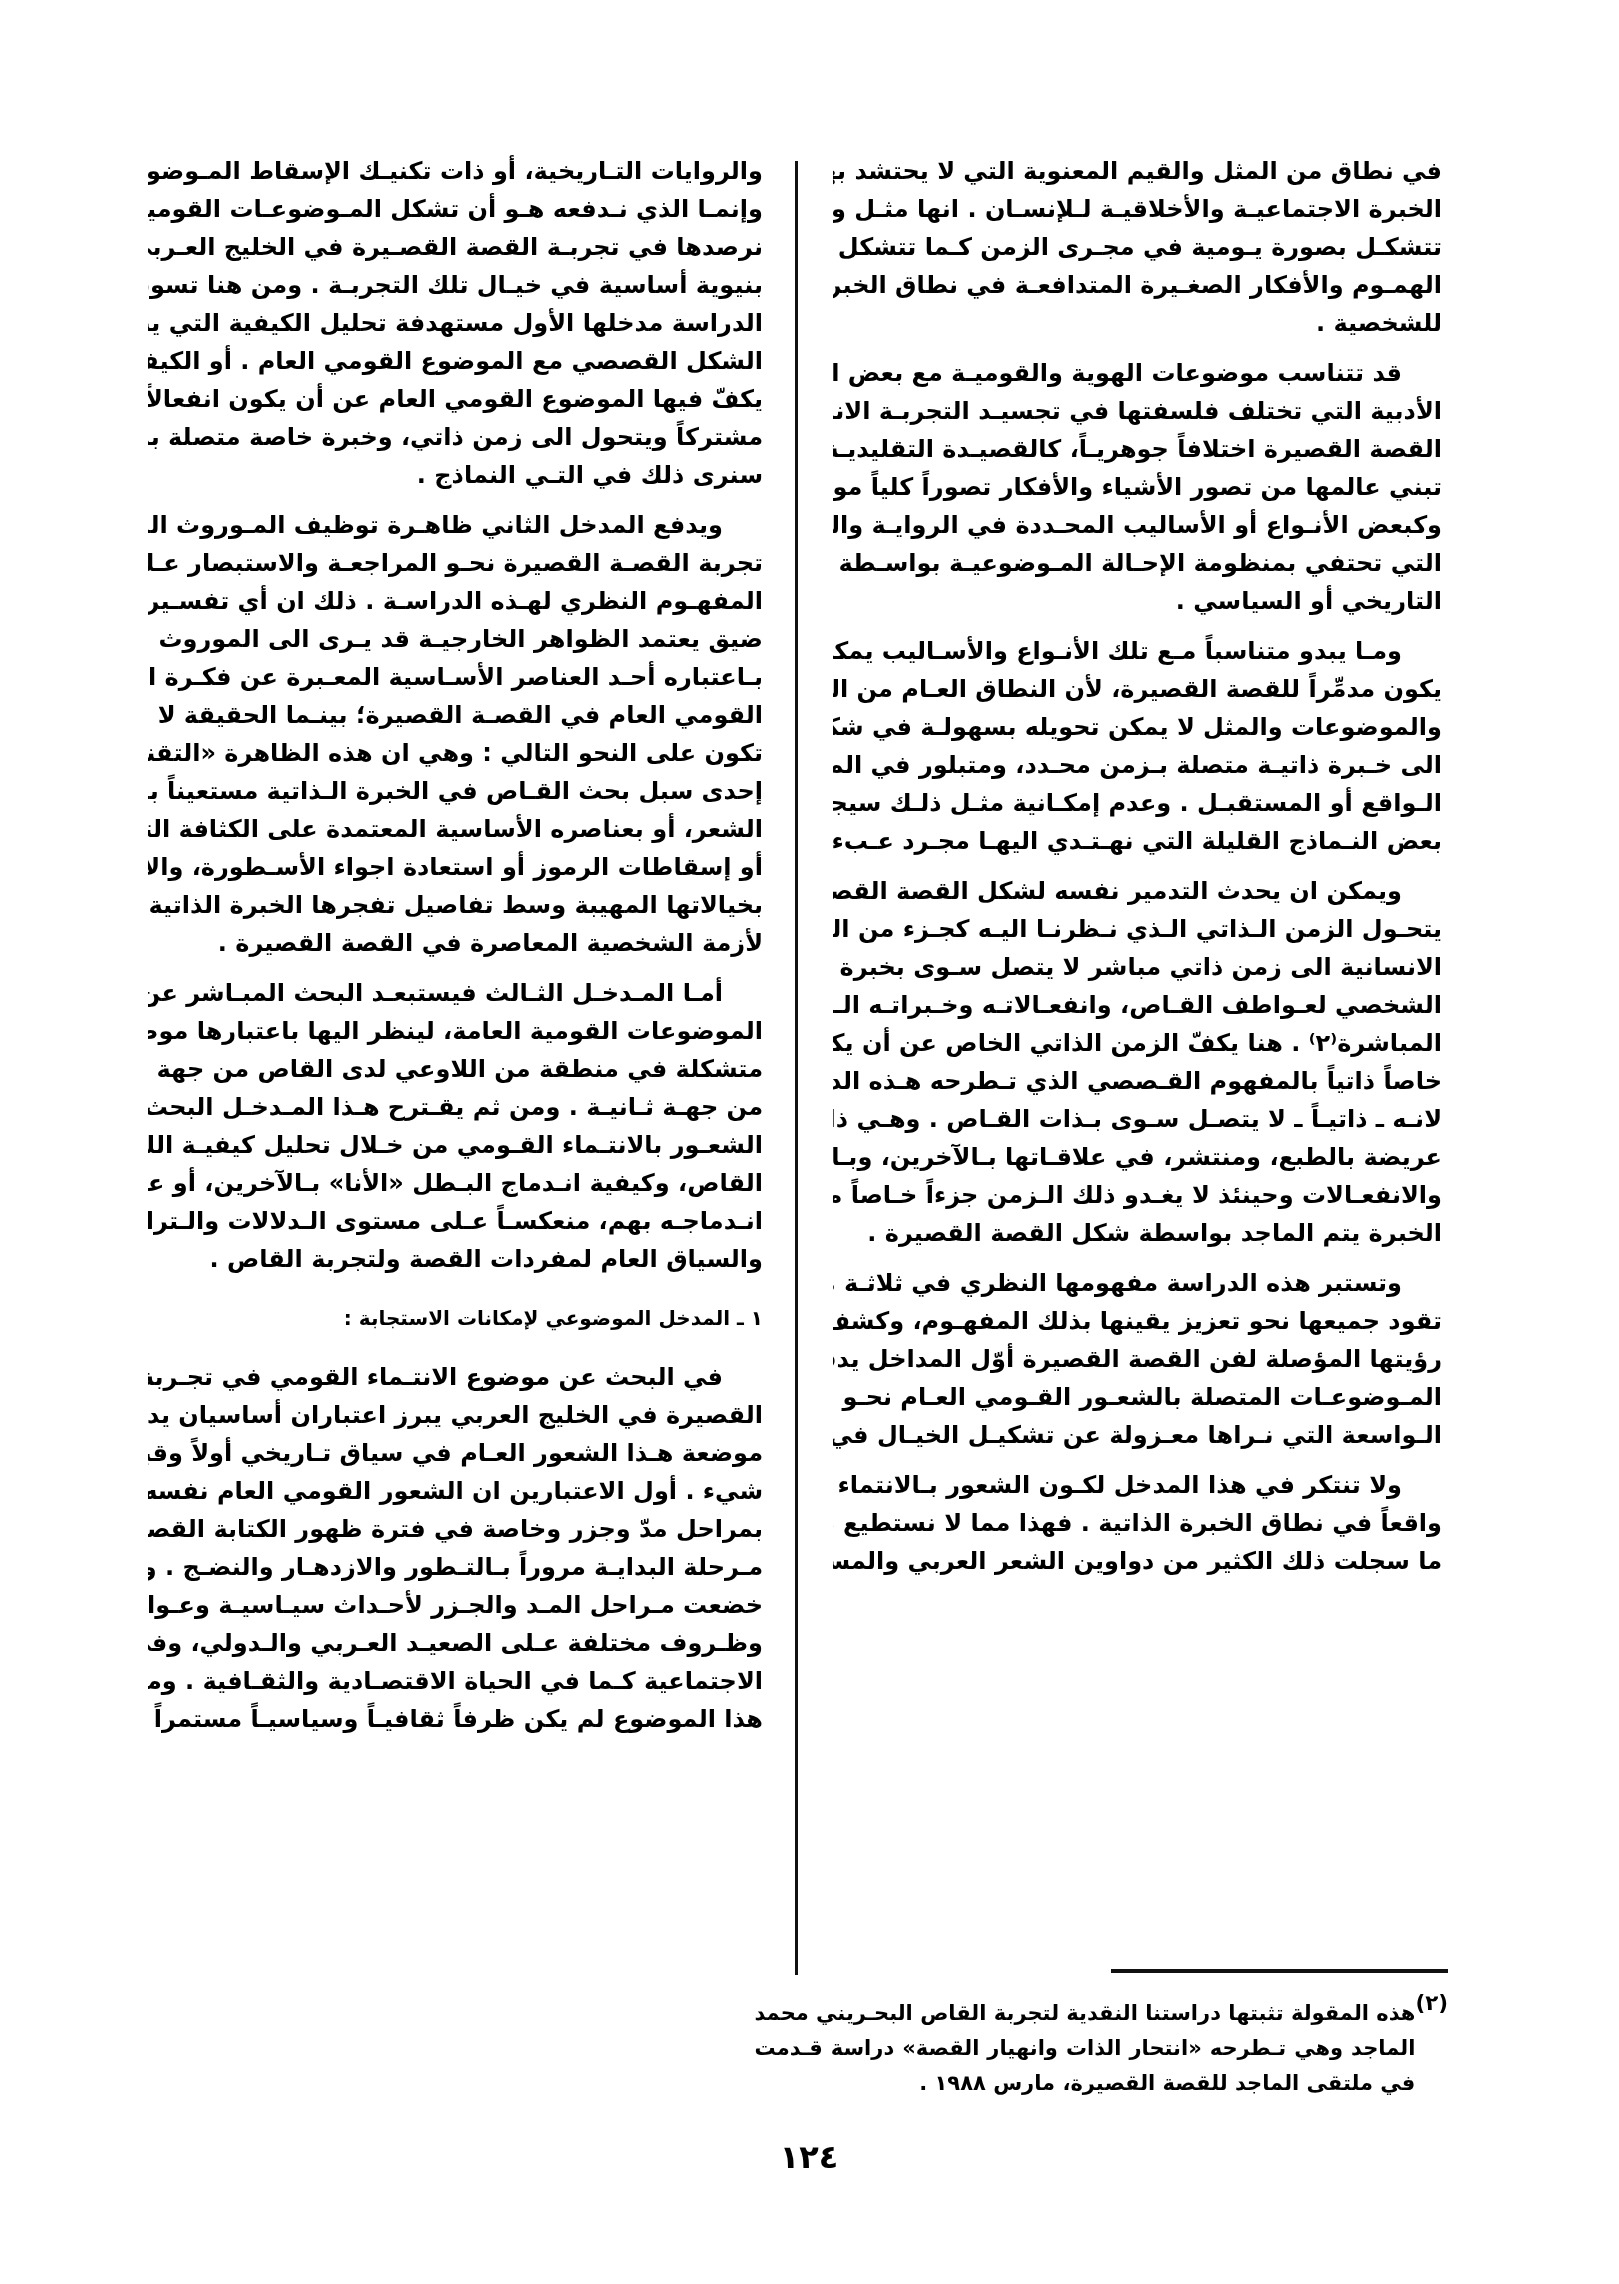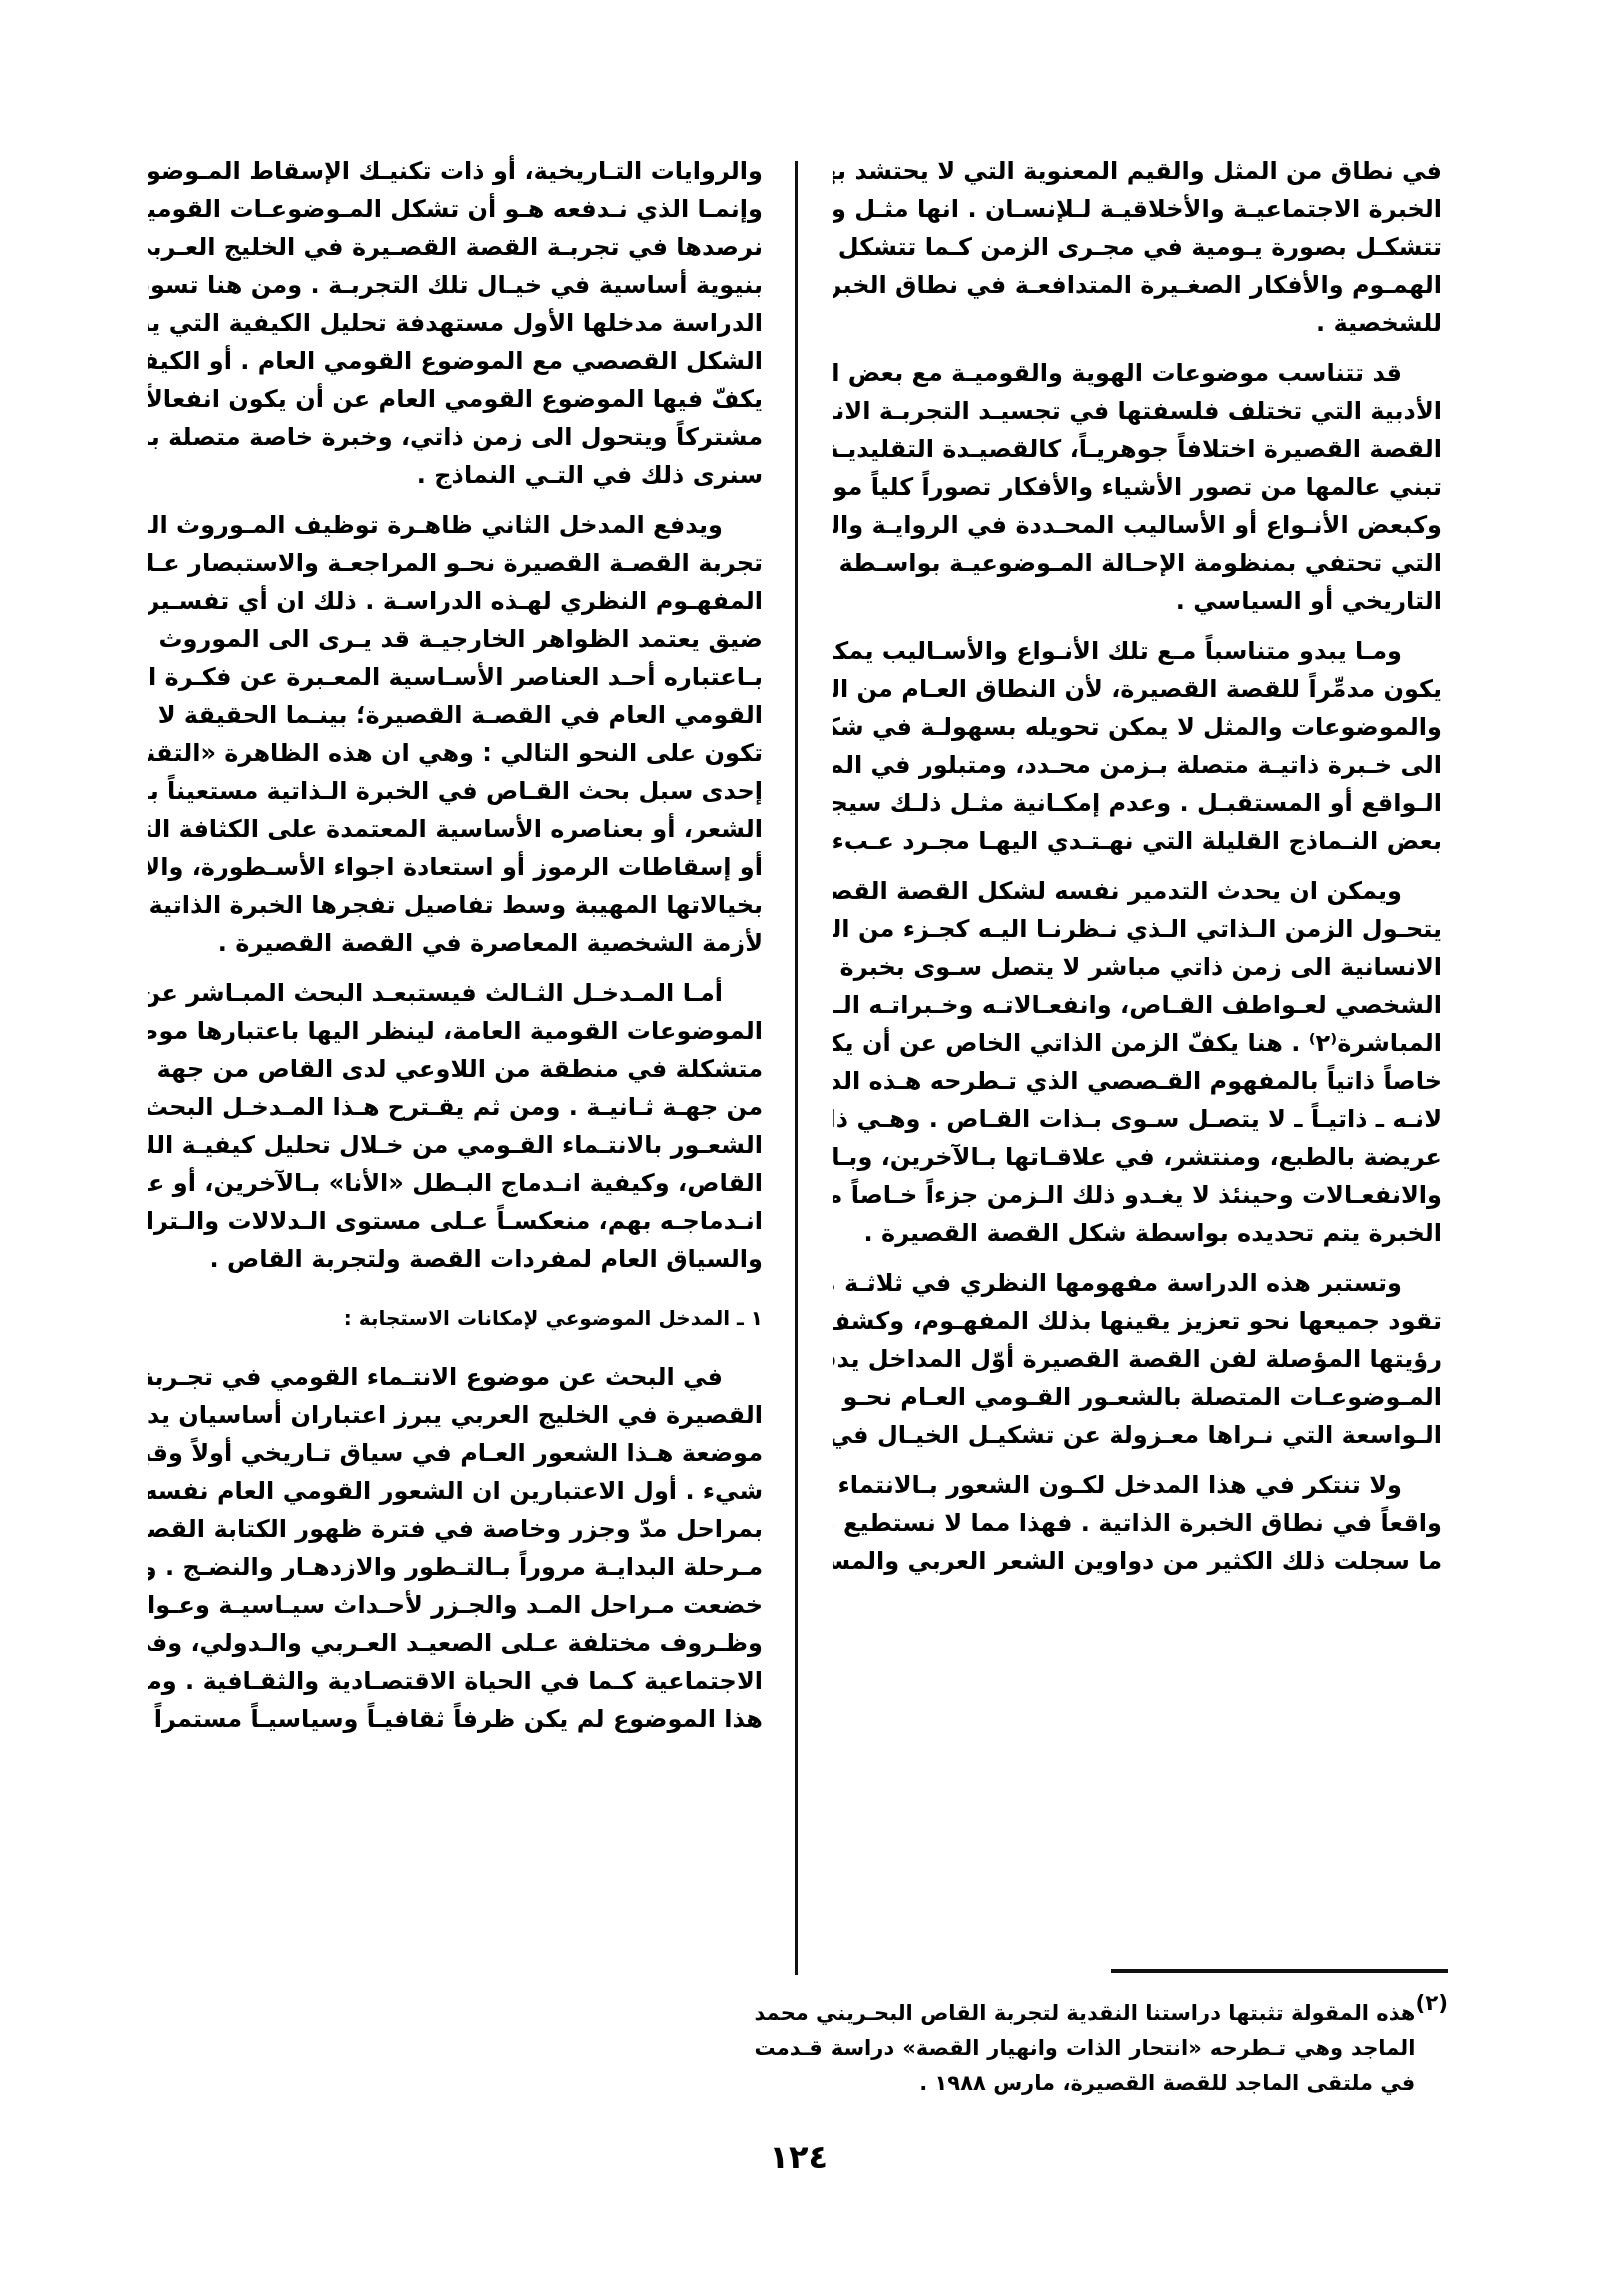--- a/index.html
+++ b/index.html
@@ -16,21 +16,21 @@
   .line.last { text-align-last: right; }
   .line.indent { padding-right: 40px; }
   .heading { margin: 17.4px 0 16px 0; }
   .heading .line { font-size: 20px; height: 47px; line-height: 47px; text-align-last: right; }
   .fn-rule { position: absolute; left: 1111px; top: 1969px; width: 337px; height: 4px; background: #111; }
   .footnote { position: absolute; left: 833px; top: 1985px; width: 615px; direction: rtl; }
   .footnote .fn-row { display: flex; flex-direction: row; }
   .footnote .fn-num { width: 74px; font-size: 21.4px; font-weight: bold; line-height: 35px; text-align: right; }
   .footnote .fn-body { flex: 1; margin-top: 11px; }
   .footnote .line { font-size: 21px; height: 35px; line-height: 35px; }
-  .page-number { position: absolute; left: 708px; top: 2138px; width: 120px; text-align: right;
+  .page-number { position: absolute; left: 749px; top: 2138px; width: 120px; text-align: center;
                  font-size: 32px; font-weight: bold; direction: rtl; }
 </style>
 </head>
 <body>
 
 <div class="page">
 
   <div class="col col-right">
     <div class="para">
       <span class="line">في نطاق من المثل والقيم المعنوية التي لا يحتشد بها الـزمن في</span>
@@ -59,21 +59,21 @@
     <div class="para">
       <span class="line indent">ويمكن ان يحدث التدمير نفسه لشكل القصة القصيرة حين</span>
       <span class="line">يتحـول الزمن الـذاتي الـذي نـظرنـا اليـه كجـزء من الخـبرة</span>
       <span class="line">الانسانية الى زمن ذاتي مباشر لا يتصل سـوى بخبرة التـاريخ</span>
       <span class="line">الشخصي لعـواطف القـاص، وانفعـالاتـه وخـبراتـه الـذاتيـة</span>
       <span class="line">المباشرة⁽٢⁾ . هنا يكفّ الزمن الذاتي الخاص عن أن يكون زمناً</span>
       <span class="line">خاصاً ذاتياً بالمفهوم القـصصي الذي تـطرحه هـذه الدراسـة .</span>
       <span class="line">لانـه ـ ذاتيـاً ـ لا يتصـل سـوى بـذات القـاص . وهـي ذات</span>
       <span class="line">عريضة بالطبع، ومنتشر، في علاقـاتها بـالآخرين، وبـالأفكار</span>
       <span class="line">والانفعـالات وحينئذ لا يغـدو ذلك الـزمن جزءاً خـاصاً من</span>
-      <span class="line last">الخبرة يتم تحديده بواسطة شكل القصة القصيرة .</span>
+      <span class="line last">الخبرة يتم الماجد بواسطة شكل القصة القصيرة .</span>
     </div>
     <div class="para">
       <span class="line indent">وتستبر هذه الدراسة مفهومها النظري في ثلاثـة مداخـل،</span>
       <span class="line">تقود جميعها نحو تعزيز يقينها بذلك المفهـوم، وكشف وضوح</span>
       <span class="line">رؤيتها المؤصلة لفن القصة القصيرة أوّل المداخل يدفـع فكرة</span>
       <span class="line">المـوضوعـات المتصلة بالشعـور القـومي العـام نحـو دائـرتهـا</span>
       <span class="line">الـواسعة التي نـراها معـزولة عن تشكيـل الخيـال في القصـة</span>
     </div>
     <div class="para">
       <span class="line indent">ولا تنتكر في هذا المدخل لكـون الشعور بـالانتماء القـومي</span>

